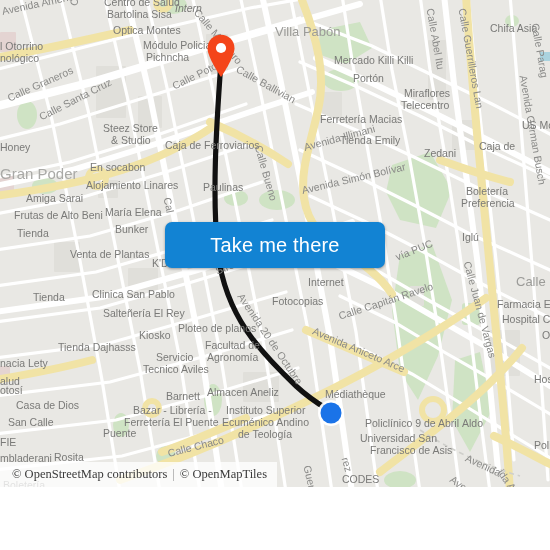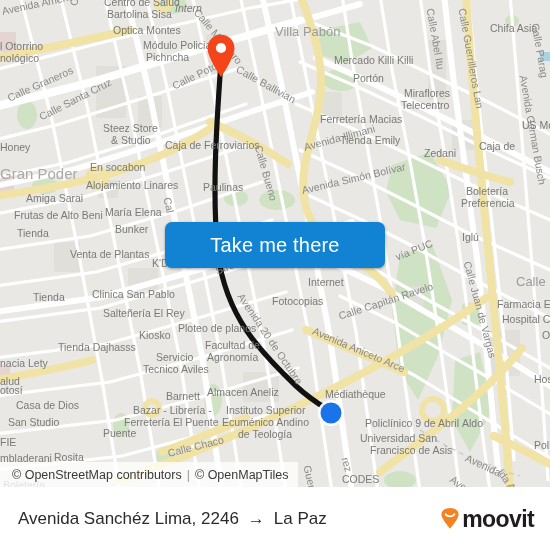--- a/index.html
+++ b/index.html
@@ -30,21 +30,21 @@
       letter-spacing:.2px;padding:4px;}
 
   
   #origin-marker{position:absolute;left:206px;top:34px;width:30px;height:44px;}
   #dest-dot{position:absolute;left:316px;top:398px;width:30px;height:30px;}
 
   
   #attribution{position:absolute;left:0;bottom:0;height:25px;
       background:rgba(255,255,255,.78);display:flex;align-items:center;
       padding:0 10px 0 12px;font-size:12.5px;color:#3a3a3a;
-      font-family:Liberation Sans, sans-serif;white-space:nowrap;}
+      font-family:Liberation Serif, serif;white-space:nowrap;}
   .attr-sep{margin:0 5px;color:#9a9a9a;}
 
   
   #footer{position:absolute;left:0;top:487px;width:550px;height:63px;
       background:#fff;display:flex;align-items:center;}
   #route-summary{display:flex;align-items:center;margin-left:18px;
       font-size:17px;color:#2b2b2b;white-space:nowrap;}
   #route-arrow{margin:0 9px;font-size:17px;color:#2b2b2b;line-height:1;}
   #moovit-logo{position:absolute;right:16px;top:50%;transform:translateY(-50%);
       display:flex;align-items:center;}
@@ -258,21 +258,21 @@
         <div class="lbl poi" style="left: 178px; top: 323px;">Ploteo de planos</div>
         <div class="lbl poi" style="left: 156px; top: 352px;">Servicio</div>
         <div class="lbl poi" style="left: 143px; top: 364px;">Tecnico Aviles</div>
         <div class="lbl poi" style="left: 205px; top: 340px;">Facultad de</div>
         <div class="lbl poi" style="left: 207px; top: 352px;">Agronomía</div>
         <div class="lbl poi" style="left: 58px; top: 342px;">Tienda Dajhasss</div>
         <div class="lbl poi" style="left: 0px; top: 358px;">nacia Lety</div>
         <div class="lbl poi" style="left: 0px; top: 376px;">alud</div>
         <div class="lbl poi" style="left: 0px; top: 385px;">otosí</div>
         <div class="lbl poi" style="left: 16px; top: 400px;">Casa de Dios</div>
-        <div class="lbl poi" style="left: 8px; top: 417px;">San Studio</div>
+        <div class="lbl poi" style="left: 8px; top: 417px;">San Calle</div>
         <div class="lbl poi" style="left: 0px; top: 437px;">FIE</div>
         <div class="lbl poi" style="left: 0px; top: 453px;">mbladerani</div>
         <div class="lbl poi" style="left: 54px; top: 452px;">Rosita</div>
         <div class="lbl poi" style="left: 103px; top: 428px;">Puente</div>
         <div class="lbl poi" style="left: 166px; top: 391px;">Barnett</div>
         <div class="lbl poi" style="left: 188px; top: 387px; margin-left: 19px;">Almacen Aneliz</div>
         <div class="lbl poi" style="left: 133px; top: 405px;">Bazar - Librería -</div>
         <div class="lbl poi" style="left: 124px; top: 417px;">Ferretería El Puente</div>
         <div class="lbl poi" style="left: 226px; top: 405px;">Instituto Superior</div>
         <div class="lbl poi" style="left: 222px; top: 417px;">Ecuménico Andino</div>
@@ -315,30 +315,14 @@
       </svg>
     </div>
 
     <div id="attribution">
       <span>© OpenStreetMap contributors</span>
       <span class="attr-sep">|</span>
       <span>© OpenMapTiles</span>
     </div>
   </div>
 
-  <div id="footer">
-    <div id="route-summary">
-      <span>Avenida Sanchéz Lima, 2246</span>
-      <span id="route-arrow">→</span>
-      <span>La Paz</span>
-    </div>
-
-    <div id="moovit-logo">
-      <svg width="22" height="22" viewBox="0 0 22 22">
-        <path d="M11 21.2 C11 21.2 19.6 11.6 19.6 7.1 C19.6 3.1 15.8 0.6 11 0.6
-                 C6.2 0.6 2.4 3.1 2.4 7.1 C2.4 11.6 11 21.2 11 21.2 Z" fill="#f58220"></path>
-        <path d="M6.6 6.6 C7.9 9.6 14.1 9.6 15.4 6.6" stroke="#ffffff" stroke-width="1.7" fill="none" stroke-linecap="round"></path>
-      </svg>
-      <span id="moovit-wordmark">moovit</span>
-    </div>
-  </div>
 
 </div>
 
 </body></html>

